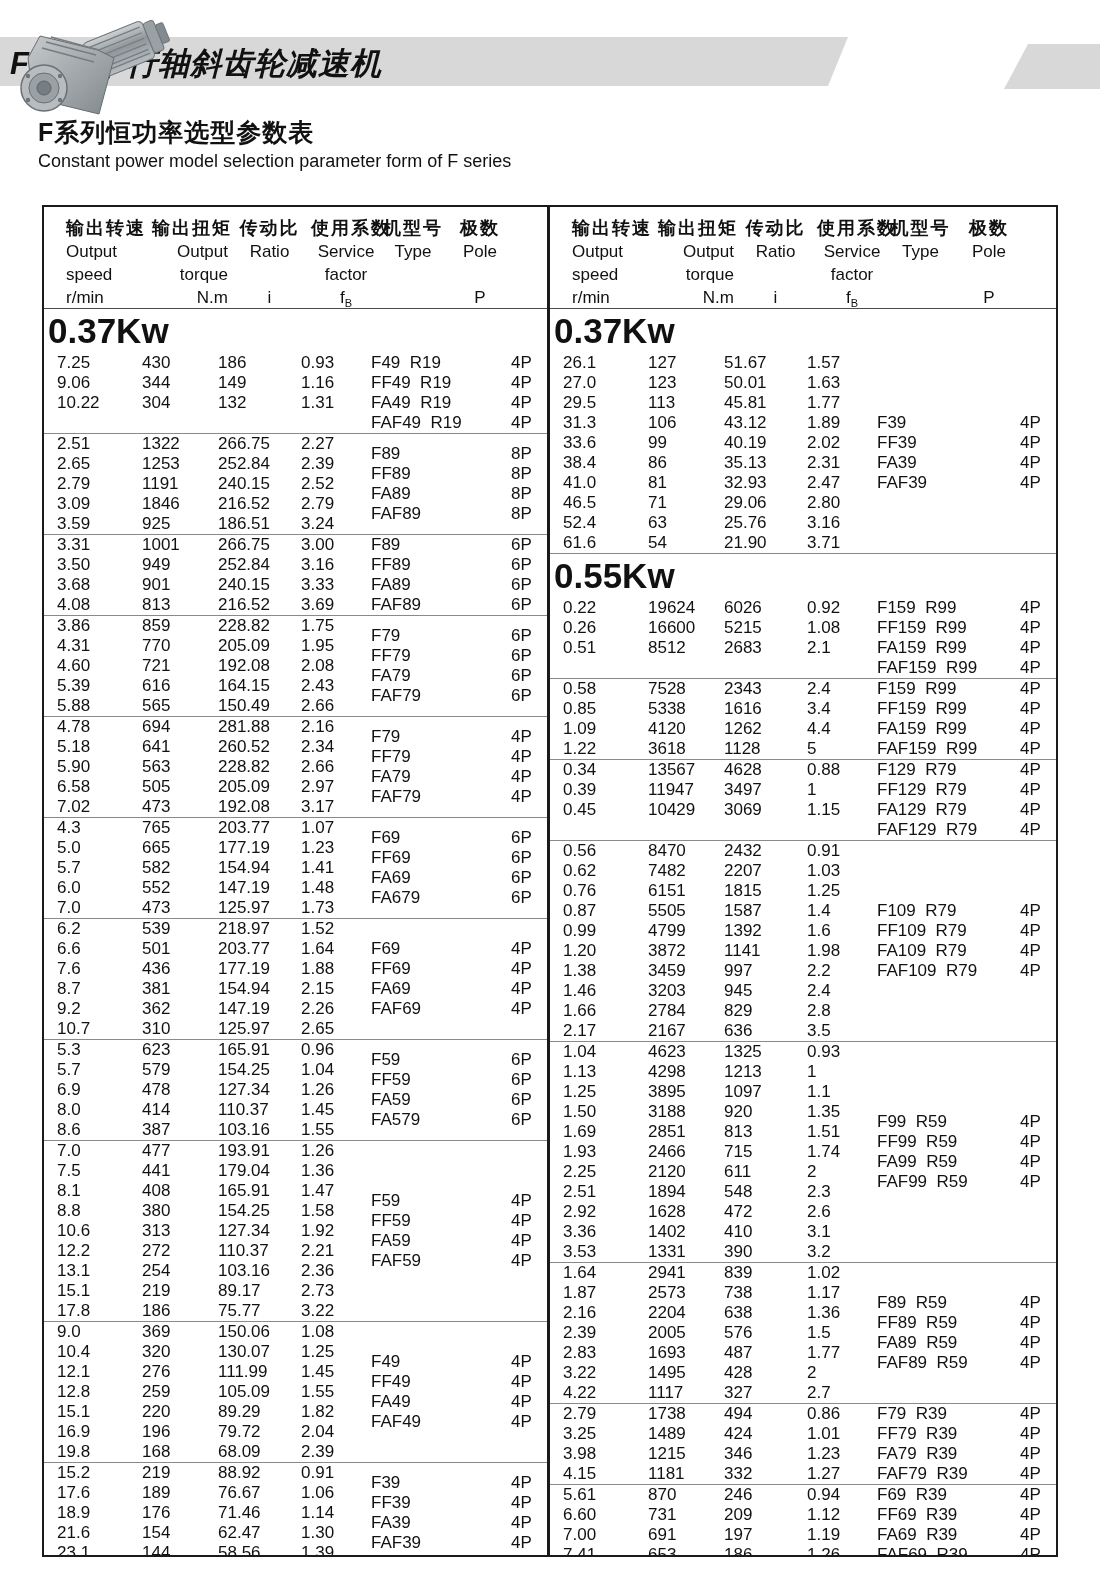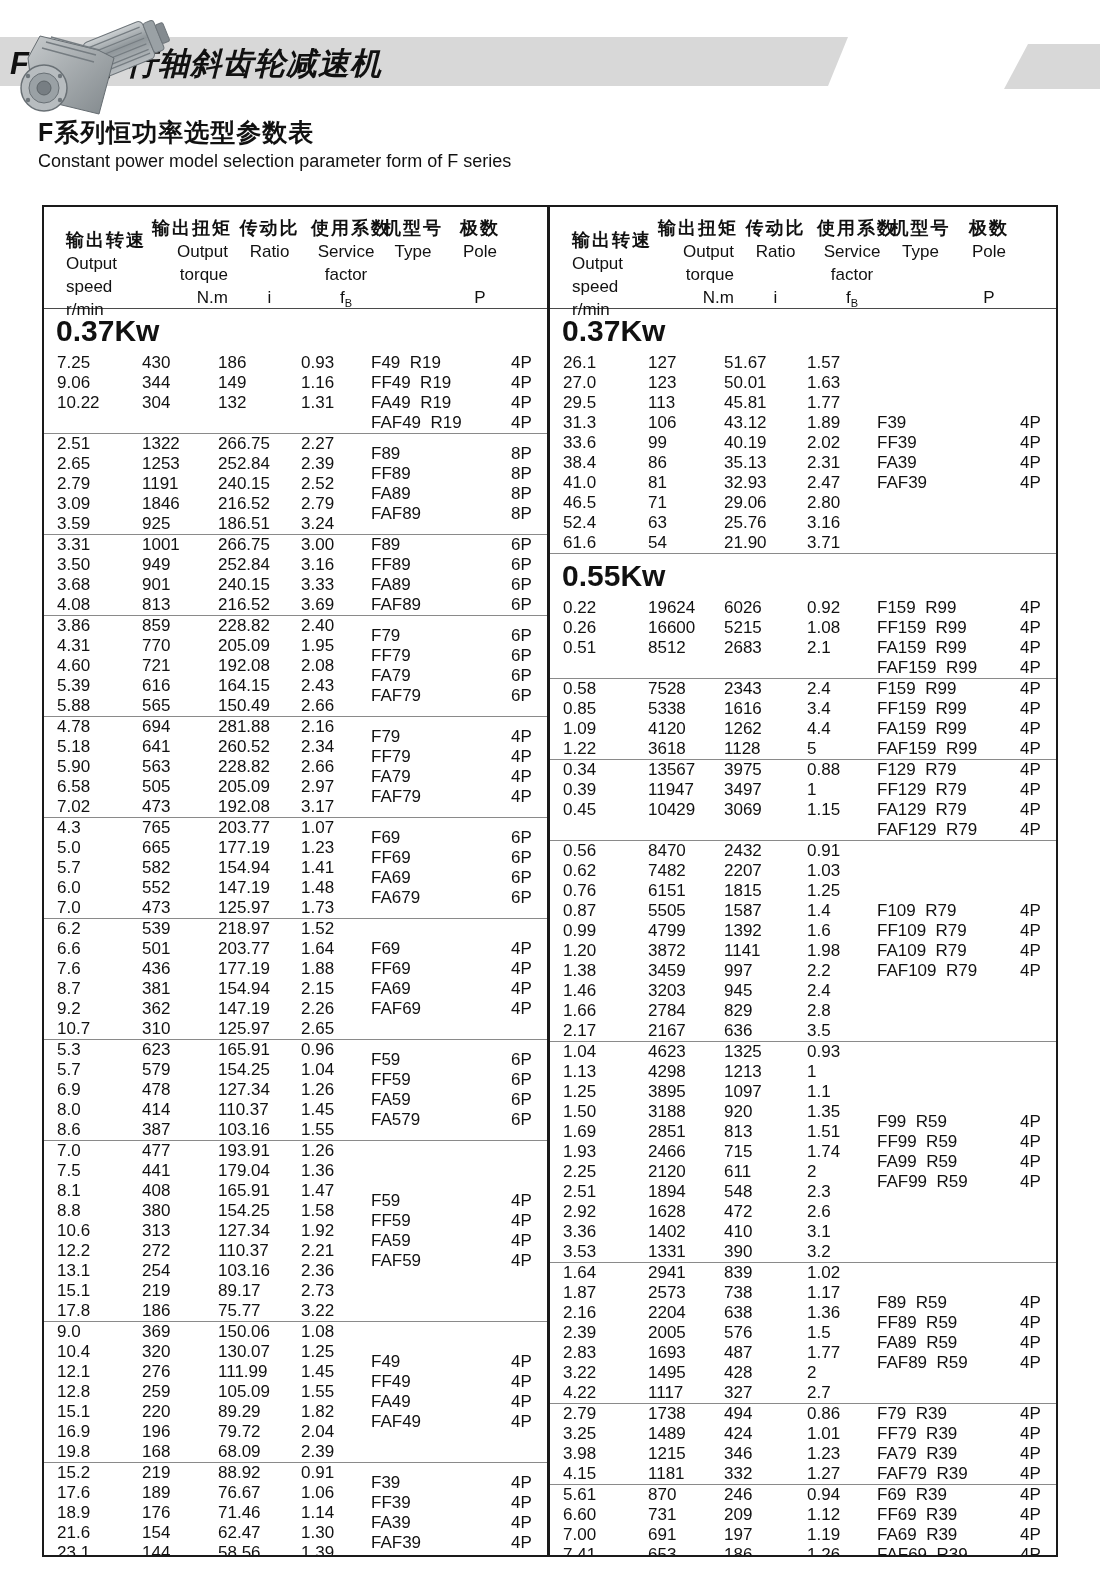--- a/index.html
+++ b/index.html
@@ -17,29 +17,29 @@
   
   .ptable{position:absolute;left:42px;top:205px;width:1016px;height:1352px;
           border:2px solid #1a1a1a;display:flex;box-sizing:border-box;}
   .half{width:50%;display:flex;flex-direction:column;box-sizing:border-box;overflow:hidden;}
   .half.left{border-right:3px solid #1a1a1a;}
   .thead{height:102px;box-sizing:border-box;padding:10px 0 0 22px;
          border-bottom:1px solid #4a4a4a;display:flex;flex:none;}
   .hcol{line-height:23px;font-size:17px;white-space:nowrap;}
   .hcol .zh{font-size:18px;font-weight:bold;letter-spacing:2px;}
   .hcol .unit-row{font-size:17px;}
-  .hc1{width:86px;margin-top:12px;}
+  .hc1{width:86px;}
   .hc2{width:76px;text-align:right;}
   .hc3{width:83px;text-align:center;}
   .hc4{width:70px;text-align:center;}
   .hc5{flex:1;text-align:center;}
   .hc6{width:70px;text-align:center;padding-right:32px;}
   .hcol sub{font-size:11px;}
   .tbody{flex:1;overflow:hidden;}
-  .power-heading{font-size:30px;font-weight:bold;line-height:44px;height:44px;padding-left:12px;}
+  .power-heading{font-size:35px;font-weight:bold;line-height:44px;height:44px;padding-left:4px;}
   .group{display:flex;border-bottom:1px solid #8a8a8a;}
   .half .section:last-child .group:last-child{border-bottom:none;}
   .rows{padding-left:13px;flex:none;}
   .drow{display:flex;line-height:20px;font-size:17px;}
   .cell{flex:none;display:block;}
   .c0{width:85px;} .c1{width:76px;} .c2{width:83px;} .c3{width:70px;}
   .types{flex:1;display:flex;flex-direction:column;}
   .types.center{justify-content:center;}
   .types.top{justify-content:flex-start;}
   .trow{display:flex;line-height:20px;font-size:17px;}
@@ -271,21 +271,21 @@
                   <span class="tpole">6P</span>
                 </div>
               </div>
             </div>
             <div class="group">
               <div class="rows">
                 <div class="drow">
                   <span class="cell c0">3.86</span>
                   <span class="cell c1">859</span>
                   <span class="cell c2">228.82</span>
-                  <span class="cell c3">2.40</span>
+                  <span class="cell c3">1.75</span>
                 </div>
                 <div class="drow">
                   <span class="cell c0">4.31</span>
                   <span class="cell c1">770</span>
                   <span class="cell c2">205.09</span>
                   <span class="cell c3">1.95</span>
                 </div>
                 <div class="drow">
                   <span class="cell c0">4.60</span>
                   <span class="cell c1">721</span>
@@ -943,21 +943,21 @@
                   <span class="tname">FAF159  R99</span>
                   <span class="tpole">4P</span>
                 </div>
               </div>
             </div>
             <div class="group">
               <div class="rows">
                 <div class="drow">
                   <span class="cell c0">0.34</span>
                   <span class="cell c1">13567</span>
-                  <span class="cell c2">3975</span>
+                  <span class="cell c2">4628</span>
                   <span class="cell c3">0.88</span>
                 </div>
                 <div class="drow">
                   <span class="cell c0">0.39</span>
                   <span class="cell c1">11947</span>
                   <span class="cell c2">3497</span>
                   <span class="cell c3">1</span>
                 </div>
                 <div class="drow">
                   <span class="cell c0">0.45</span>

